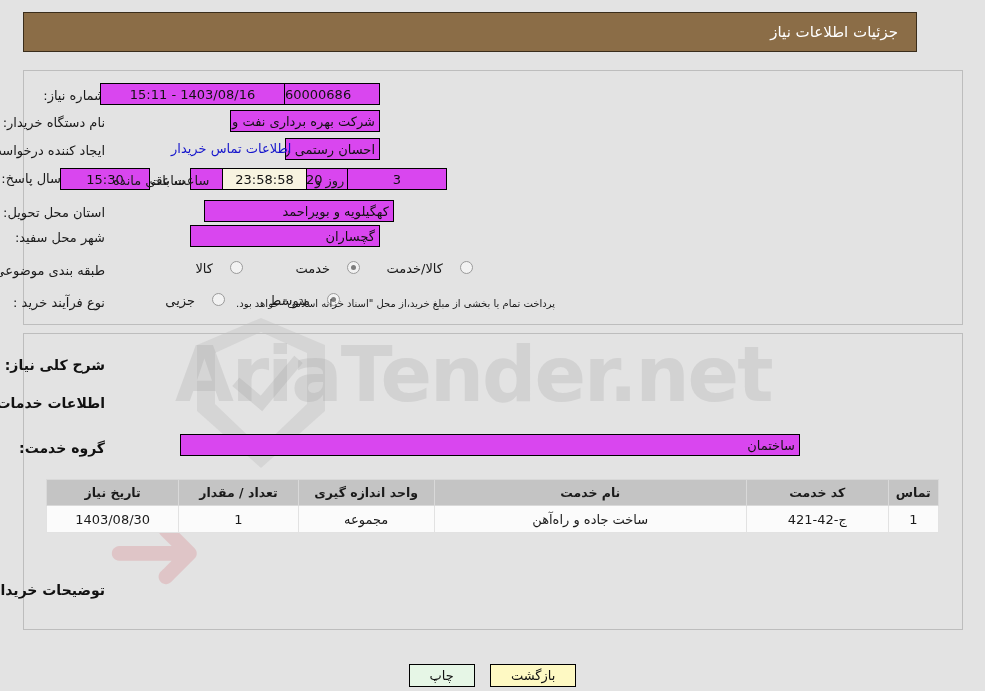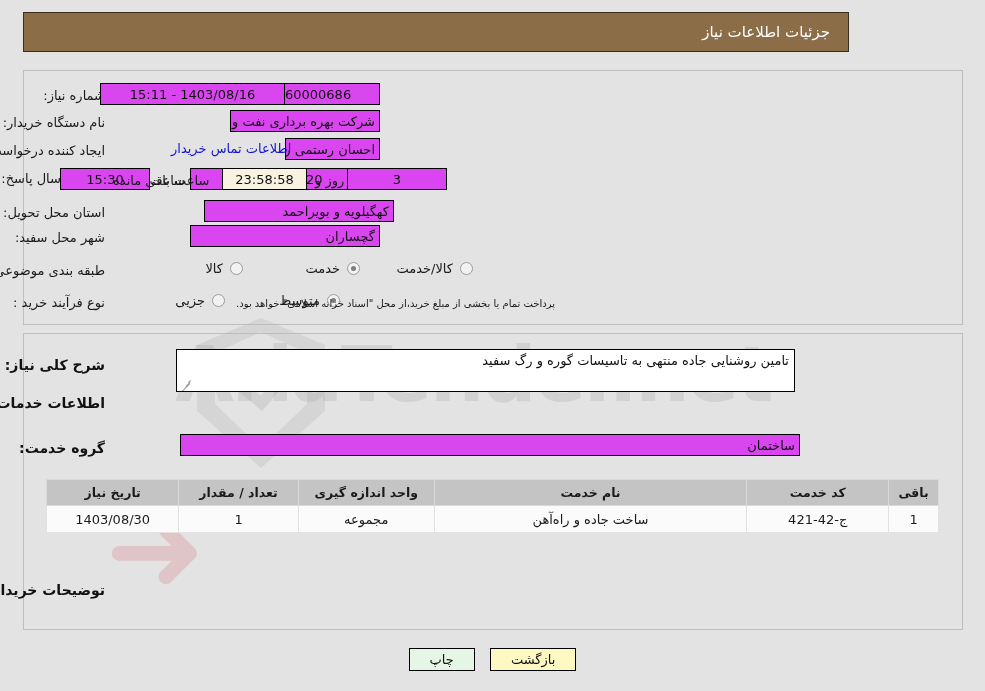--- a/index.html
+++ b/index.html
@@ -63,21 +63,21 @@
     font-size: 120px;
     font-weight: bold;
     color: rgba(214,130,135,0.30);
     font-family: "DejaVu Sans", sans-serif;
   }
 
   
   .title-bar {
     position: absolute;
     left: 23px; top: 12px;
-    width: 826px; height: 40px;
+    width: 894px; height: 40px;
     background: #8b6d47;
     border: 1px solid #3a2d1c;
     box-sizing: border-box;
     z-index: 3;
   }
   .title-bar span {
     position: absolute;
     right: 18px; top: 10px;
     color: #ffffff;
     font-size: 15px;
@@ -134,22 +134,21 @@
     color: #1a1a1a;
     white-space: nowrap;
     z-index: 4;
   }
 
   
   .radio-wrap {
     position: absolute;
     z-index: 4;
     display: flex;
-    align-items: center;
-    gap: 7px;
+    gap: 17px;
     direction: rtl;
     font-size: 13px;
     color: #1a1a1a;
   }
   .radio {
     width: 13px; height: 13px;
     border-radius: 50%;
     border: 1px solid #9a9a9a;
     background: #f2f2f2;
     box-sizing: border-box;
@@ -249,21 +248,21 @@
     width: 985px;
     text-align: center;
     z-index: 5;
   }
   .btn {
     display: inline-block;
     border: 1px solid #000;
     font-size: 13px;
     color: #111;
     padding: 3px 20px;
-    margin: 0 5px;
+    margin: 16px 5px;
     cursor: pointer;
     font-family: inherit;
   }
   .btn.print { background: #e6f6e6; }
   .btn.back  { background: #fef9c3; }
 </style>
 </head>
 <body>
 
 <div id="page">
@@ -331,38 +330,30 @@
   </div>
   <div class="radio-wrap" style="right:645px; top:293px;">
     <span class="radio on"></span>
     <span>متوسط</span>
   </div>
   <div class="plain" style="right:430px; top:298px; font-size:10px;">پرداخت تمام یا بخشی از مبلغ خرید،از محل "اسناد خزانه اسلامی" خواهد بود.</div>
 
   <div class="panel" id="panel-bottom"></div>
 
   <div class="lbl-bold" style="right:880px; top:357px;">شرح کلی نیاز:</div>
-  <div class="ta" style="right:190px; top:349px; left:176px; height:43px;">
-    <span>تامین روشنایی جاده منتهی به تاسیسات گوره و رگ سفید</span>
-    <span class="grip">
-      <i style="top:9px; right:0px; width:10px;"></i>
-      <i style="top:6px; right:0px; width:6px;"></i>
-      <i style="top:3px; right:0px; width:3px;"></i>
-    </span>
-  </div>
 
   <div class="sec-head" style="right:880px; top:395px;">اطلاعات خدمات مورد نیاز</div>
 
   <div class="lbl-bold" style="right:880px; top:440px;">گروه خدمت:</div>
   <div class="fld" style="right:185px; top:434px; left:180px;">ساختمان</div>
 
   <table class="grid">
     <thead>
       <tr>
-        <th style="width:42px;">باقی</th>
+        <th style="width:42px;">تماس</th>
         <th style="width:140px;">کد خدمت</th>
         <th style="width:330px;">نام خدمت</th>
         <th style="width:135px;">واحد اندازه گیری</th>
         <th style="width:118px;">تعداد / مقدار</th>
         <th style="width:128px;">تاریخ نیاز</th>
       </tr>
     </thead>
     <tbody>
       <tr>
         <td>1</td>

